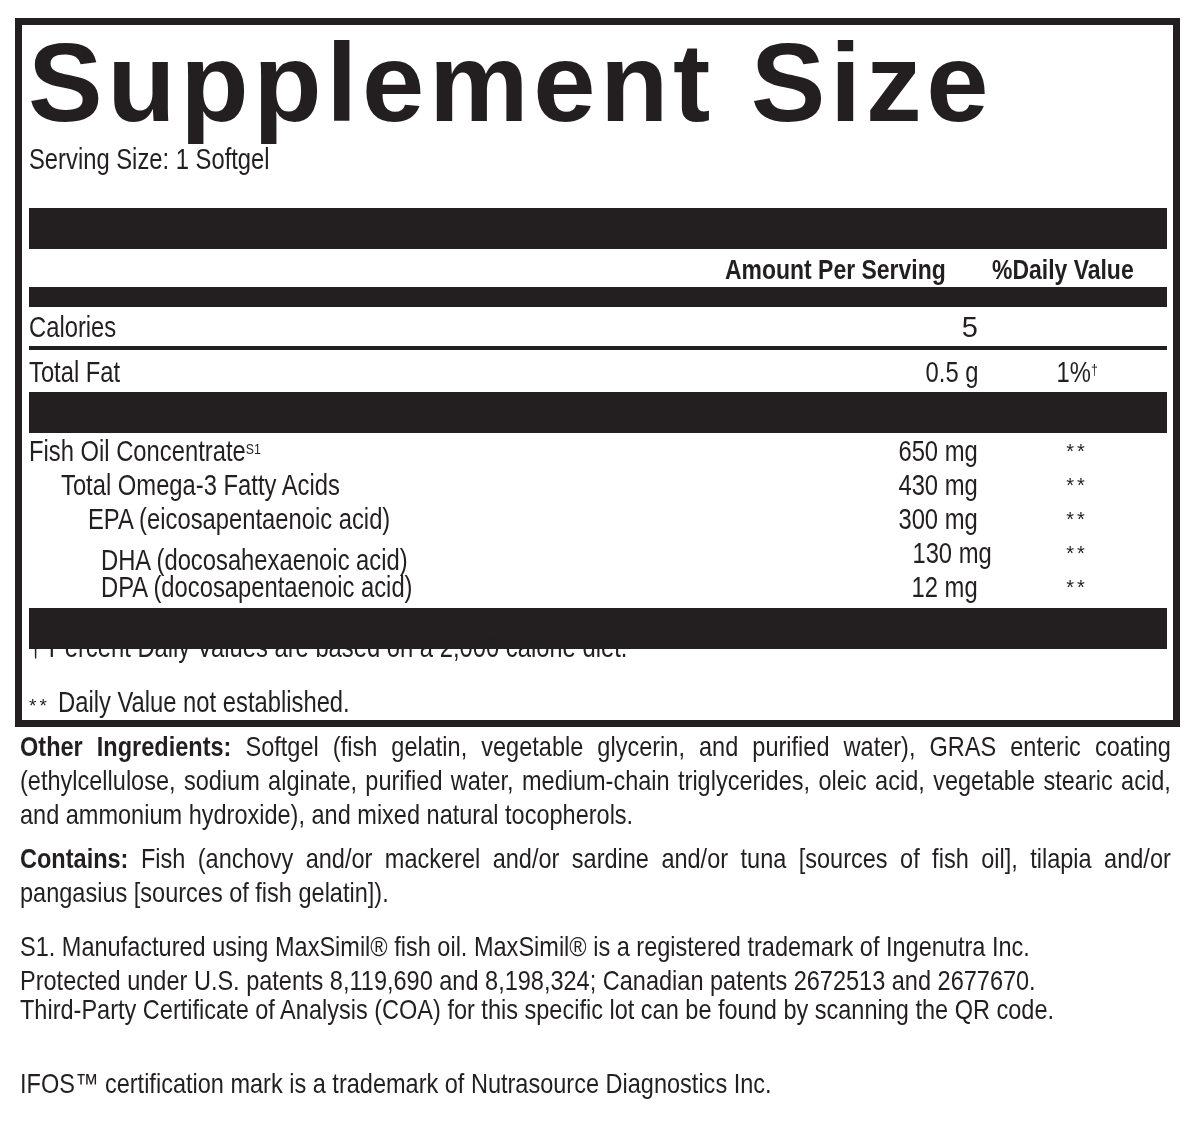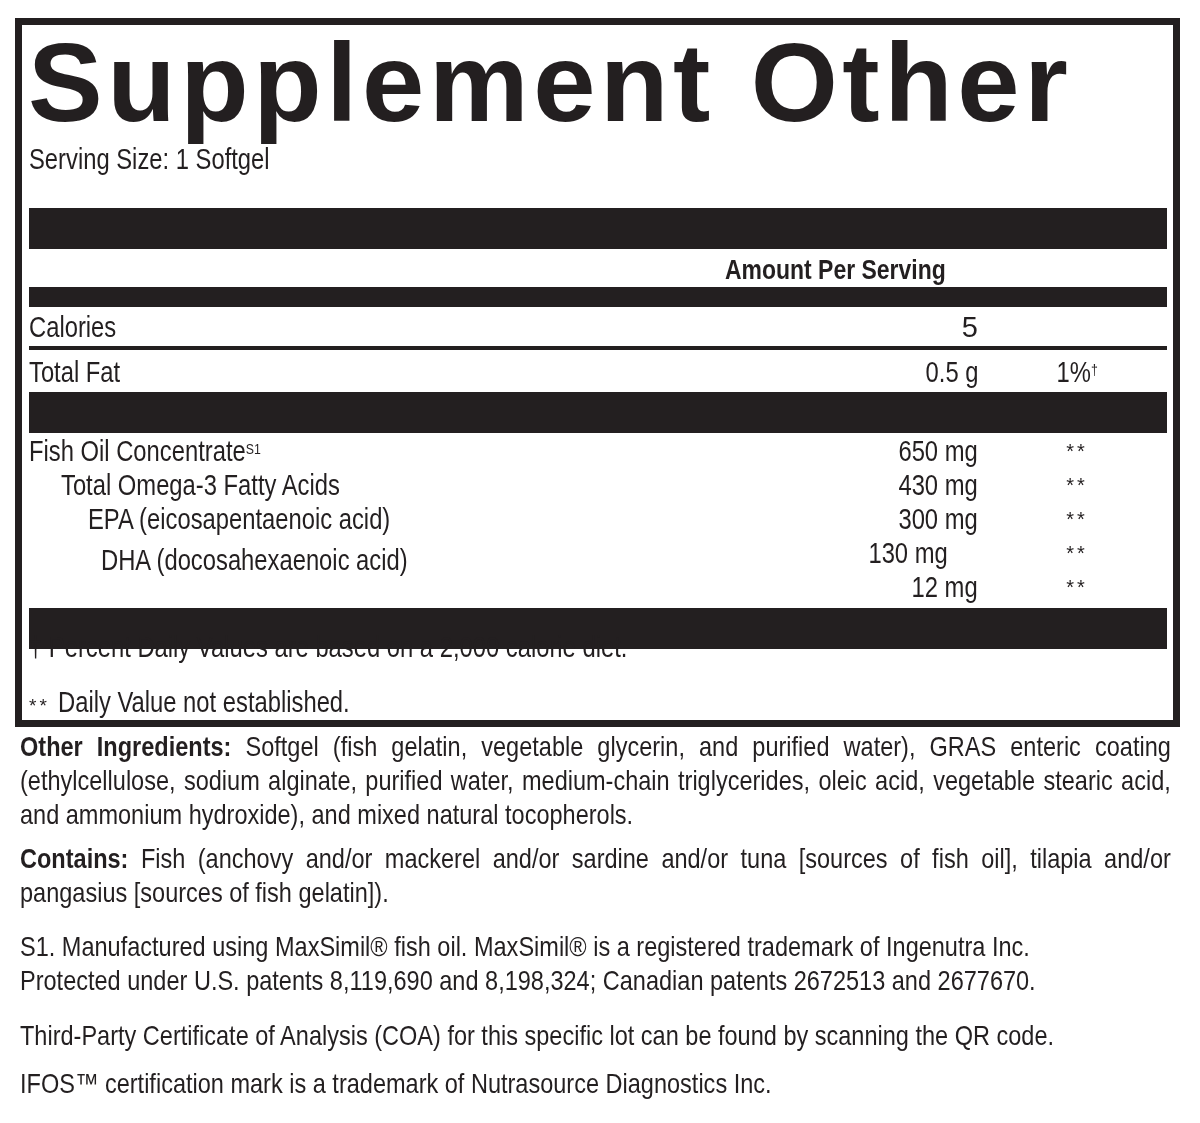--- a/index.html
+++ b/index.html
@@ -22,27 +22,28 @@
   sup { font-size:15px; vertical-align:top; position:relative; top:-2px; }
   .stars { font-size:20px; letter-spacing:3px; }
   .para { position:absolute; left:20px; width:1150px; font-size:28px; line-height:34px; }
   .para .in { display:block; transform:scaleX(0.84); transform-origin:left top; width:1370px; text-align:justify; }
   .para b { font-weight:bold; }
 </style>
 </head>
 <body>
 
 <div class="panel">
-  <div class="title">Supplement Other</div>
+  <div class="title">Supplement Size</div>
 
   <div class="line" style="top:117px;"><span class="cond">Serving Size: 1 Softgel</span></div>
 
   <div class="bar" style="top:183px;height:41px;"></div>
 
   <div class="hdr" style="left:703px;"><span class="cond">Amount Per Serving</span></div>
+  <div class="hdr" style="left:970px;"><span class="cond">%Daily Value</span></div>
 
   <div class="bar" style="top:262px;height:20px;"></div>
 
   <div class="line" style="top:285px;"><span class="cond">Calories</span></div>
   <div class="right" style="top:285px;left:800px;width:156px;">5</div>
 
   <div class="thin" style="top:321px;"></div>
 
   <div class="line" style="top:330px;"><span class="cond">Total Fat</span></div>
   <div class="right" style="top:330px;left:800px;width:156px;"><span class="cond" style="transform-origin:right center;">0.5 g</span></div>
@@ -56,36 +57,37 @@
 
   <div class="line" style="top:443px;left:39px;"><span class="cond">Total Omega-3 Fatty Acids</span></div>
   <div class="right" style="top:443px;left:800px;width:156px;"><span class="cond" style="transform-origin:right center;">430 mg</span></div>
   <div class="center stars" style="top:443px;left:1000px;width:110px;">**</div>
 
   <div class="line" style="top:477px;left:66px;"><span class="cond">EPA (eicosapentaenoic acid)</span></div>
   <div class="right" style="top:477px;left:800px;width:156px;"><span class="cond" style="transform-origin:right center;">300 mg</span></div>
   <div class="center stars" style="top:477px;left:1000px;width:110px;">**</div>
 
   <div class="line" style="top:511px;left:79px;margin-top:7px;"><span class="cond">DHA (docosahexaenoic acid)</span></div>
-  <div class="right" style="top:511px;left:770px;width:156px;"><span class="cond" style="transform-origin:right center;">130 mg</span></div>
+  <div class="right" style="top:511px;left:814px;width:156px;"><span class="cond" style="transform-origin:right center;">130 mg</span></div>
   <div class="center stars" style="top:511px;left:1000px;width:110px;">**</div>
 
+  <div class="line" style="top:545px;left:79px;"><span class="cond">DPA (docosapentaenoic acid)</span></div>
   <div class="right" style="top:545px;left:800px;width:156px;"><span class="cond" style="transform-origin:right center;">12 mg</span></div>
   <div class="center stars" style="top:545px;left:1000px;width:110px;">**</div>
 
   <div class="bar" style="top:583px;height:41px;"></div>
 
   <div class="line" style="top:605px;"><span class="cond">† Percent Daily Values are based on a 2,000 calorie diet.</span></div>
   <div class="line" style="top:660px;"><span class="stars" style="font-size:19px;">**</span> <span class="cond">Daily Value not established.</span></div>
 </div>
 
 <div class="para" style="top:730px;">
   <span class="in"><b>Other Ingredients:</b> <span>Softgel (fish gelatin, vegetable glycerin, and purified water), GRAS enteric coating (ethylcellulose, sodium alginate, purified water, medium-chain triglycerides, oleic acid, vegetable stearic acid, and ammonium hydroxide), and mixed natural tocopherols.</span></span>
 </div>
 
 <div class="para" style="top:842px;">
   <span class="in"><b>Contains:</b> <span>Fish (anchovy and/or mackerel and/or sardine and/or tuna [sources of fish oil], tilapia and/or pangasius [sources of fish gelatin]).</span></span>
 </div>
 
 <div class="para" style="top:930px;text-align:center;"><span class="cond" style="transform:scaleX(0.84);">S1. Manufactured using MaxSimil® fish oil. MaxSimil® is a registered trademark of Ingenutra Inc.</span></div>
 <div class="para" style="top:964px;"><span class="cond" style="transform:scaleX(0.84);">Protected under U.S. patents 8,119,690 and 8,198,324; Canadian patents 2672513 and 2677670.</span></div>
-<div class="para" style="top:1019px;"><span class="cond" style="transform:scaleX(0.84);">Third-Party Certificate of Analysis (COA) for this specific lot can be found by scanning the QR code.</span></div>
+<div class="para" style="top:993px;"><span class="cond" style="transform:scaleX(0.84);">Third-Party Certificate of Analysis (COA) for this specific lot can be found by scanning the QR code.</span></div>
 <div class="para" style="top:1067px;"><span class="cond" style="transform:scaleX(0.84);">IFOS™ certification mark is a trademark of Nutrasource Diagnostics Inc.</span></div>
 
 </body></html>

